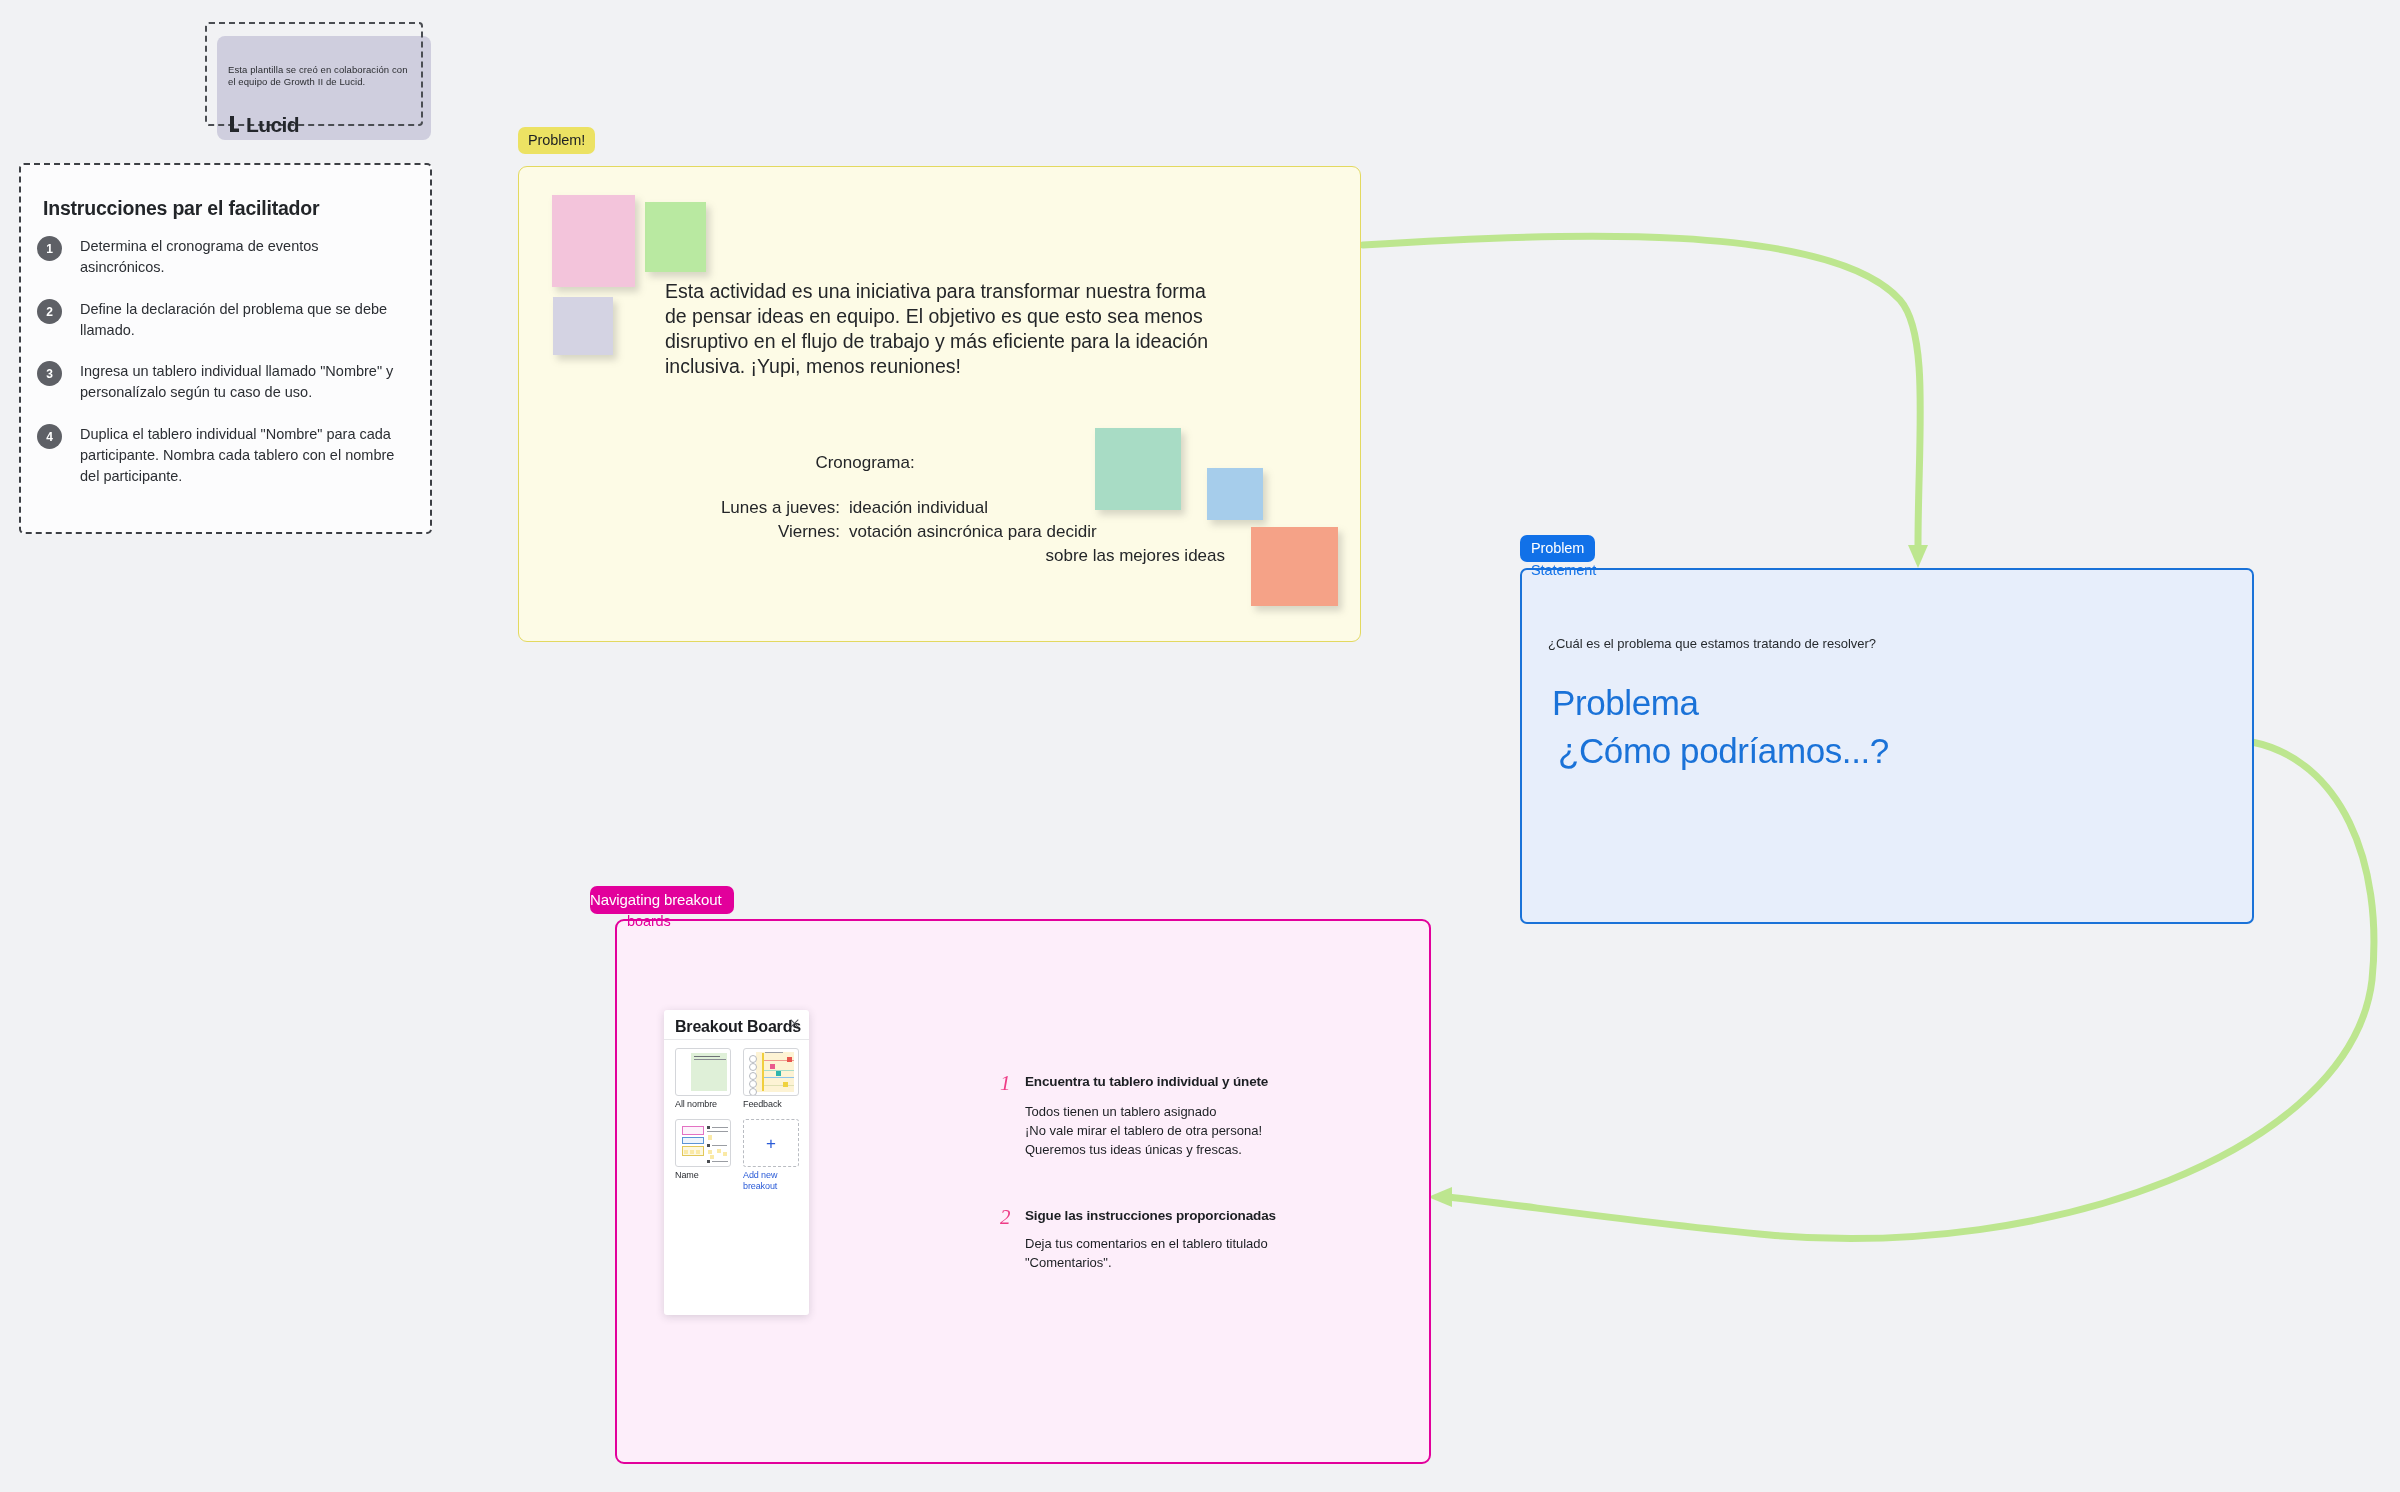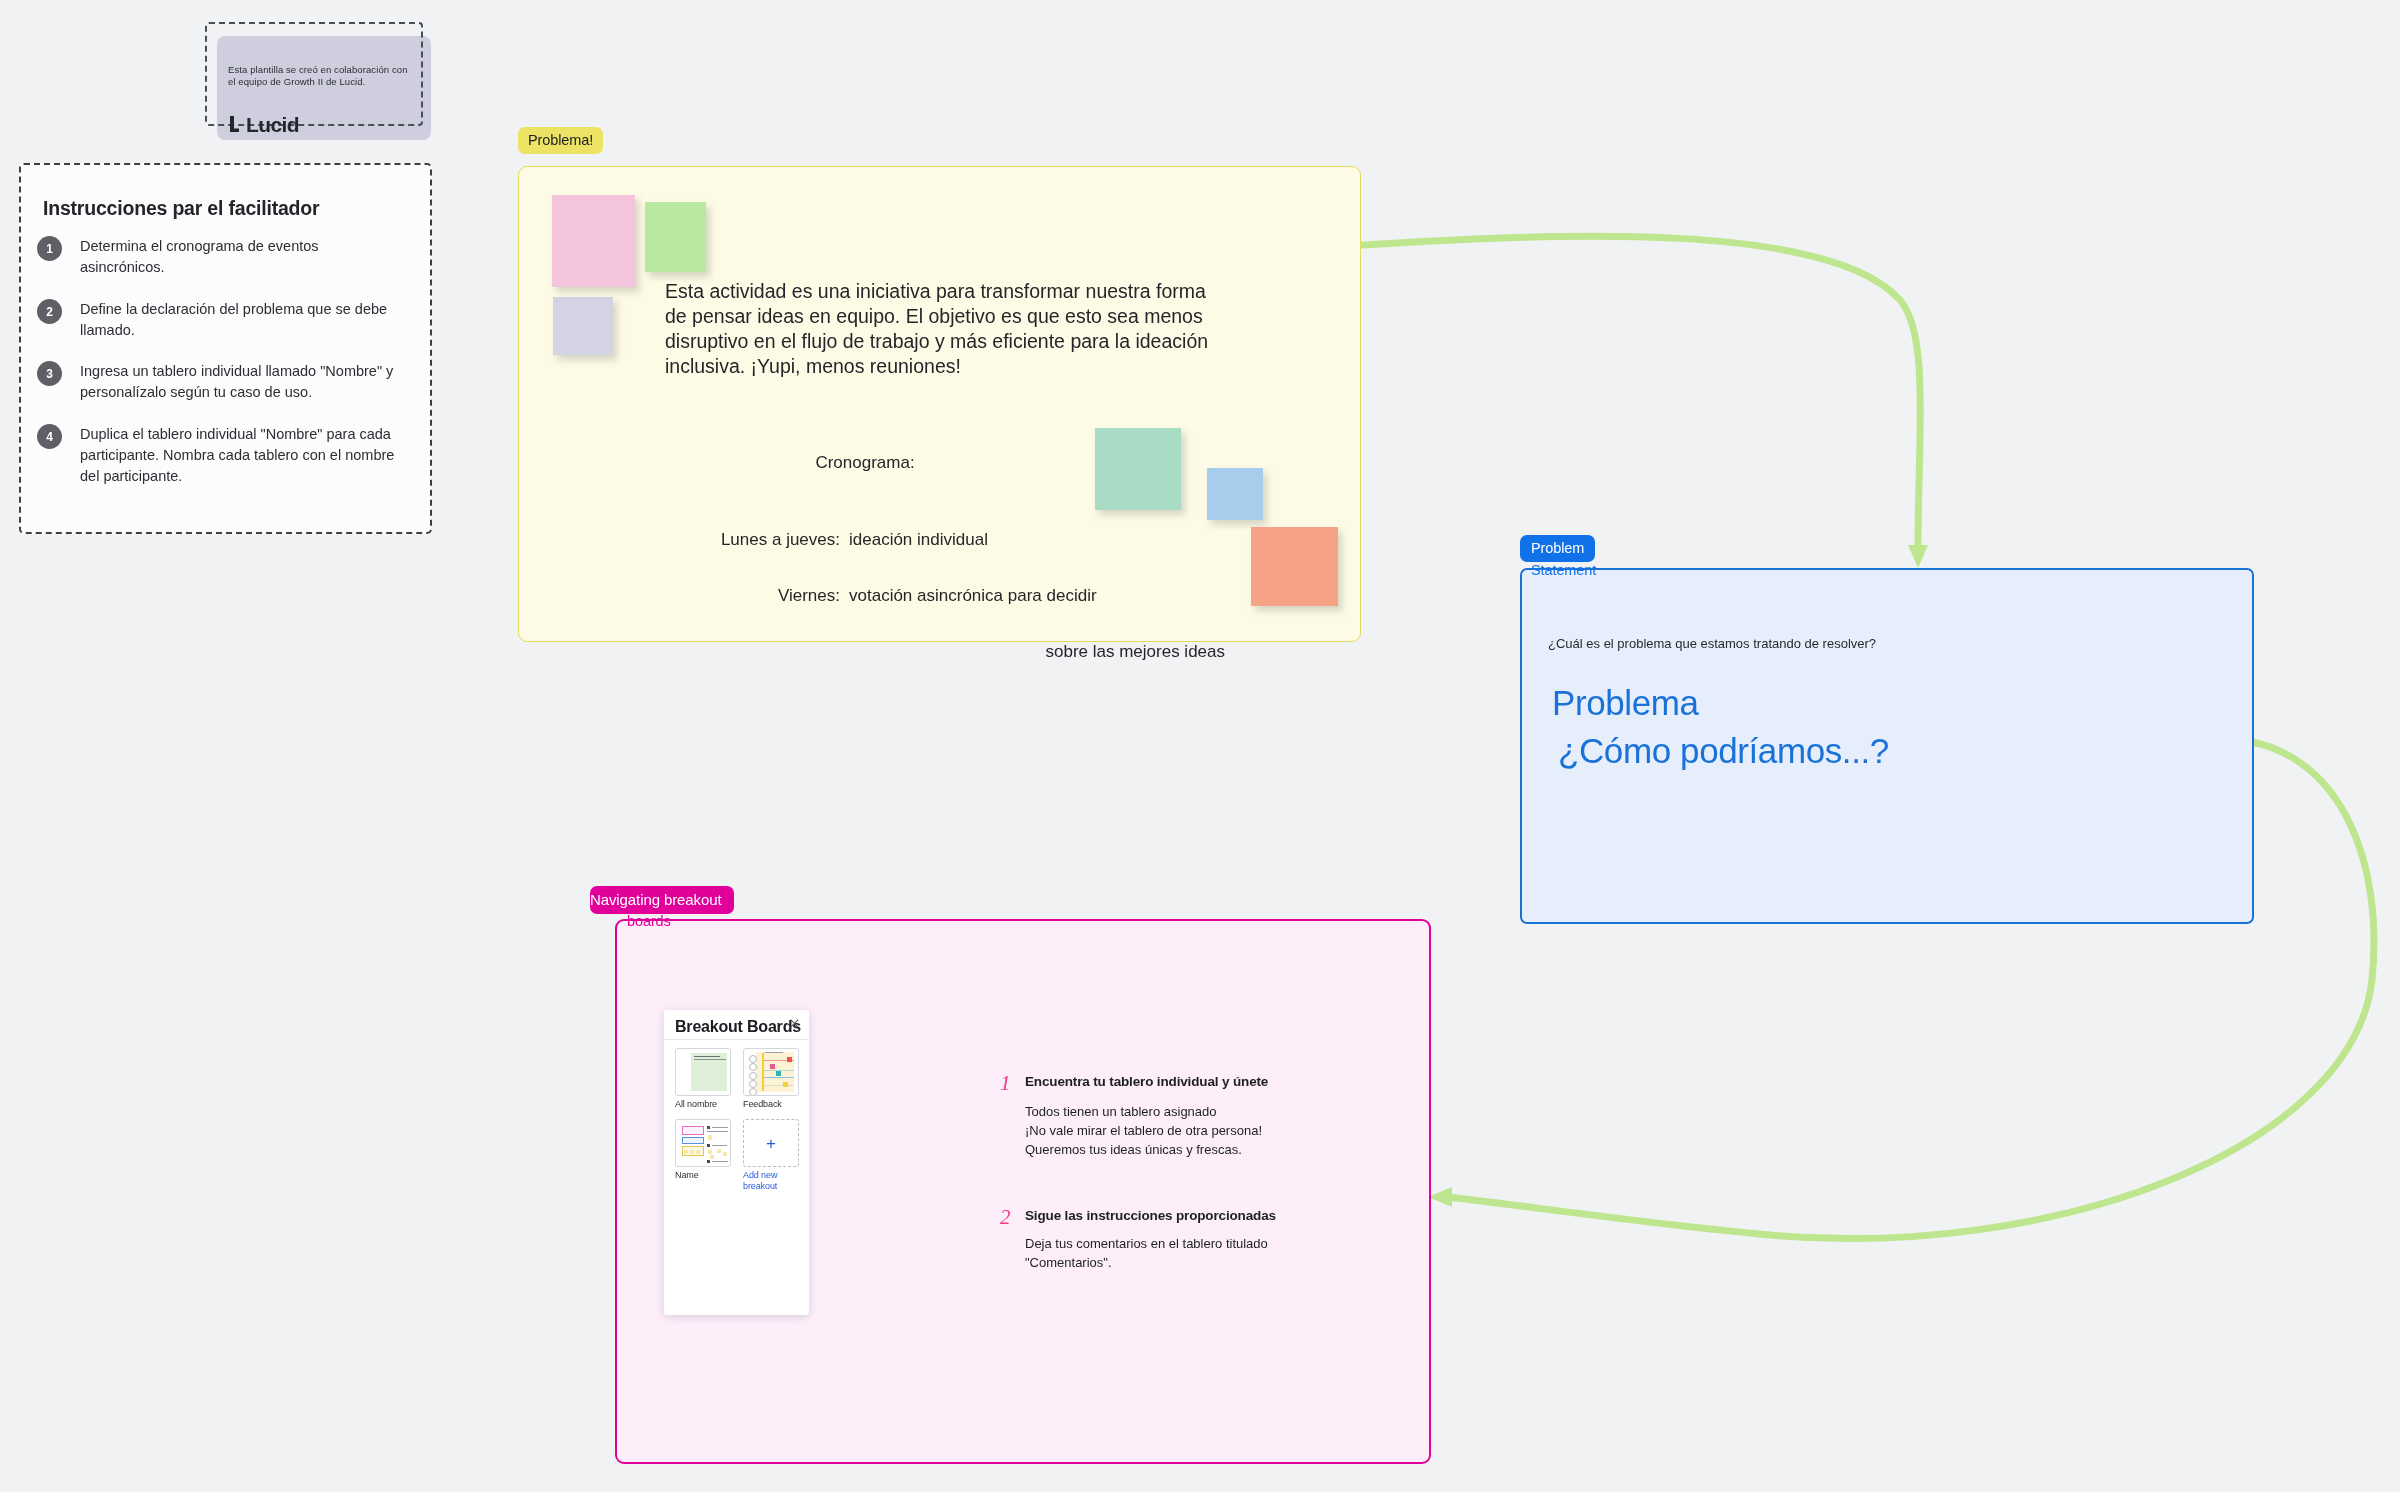--- a/index.html
+++ b/index.html
@@ -89,21 +89,21 @@
     font-size:19.5px;line-height:25px;color:#242629;
   }
   #cronograma-title{
     position:absolute;left:665px;top:451px;width:400px;z-index:5;
     font-size:17px;line-height:24px;color:#242629;text-align:center;
   }
   #schedule{
     position:absolute;left:655px;top:496px;width:570px;z-index:5;
     font-size:17px;line-height:24px;color:#242629;
   }
-  #schedule .row{display:flex;margin-top:32px;}
+  #schedule .row{display:flex;}
   #schedule .lbl{width:185px;text-align:right;flex:0 0 auto;}
   #schedule .val{margin-left:9px;}
   #schedule .cont{margin-left:0;text-align:right;width:430px;}
 
   
   #problem-tab{
     position:absolute;left:1520px;top:535px;
     background:#1171e8;border-radius:7px;
     padding:5px 11px 6px 11px;
     font-size:14.5px;color:#fff;letter-spacing:-.1px;
@@ -261,21 +261,21 @@
   </div>
   <div class="step" id="step-3">
     <div class="bullet">3</div>
     <div class="stxt">Ingresa un tablero individual llamado "Nombre" y personalízalo según tu caso de uso.</div>
   </div>
   <div class="step" id="step-4">
     <div class="bullet">4</div>
     <div class="stxt">Duplica el tablero individual "Nombre" para cada participante. Nombra cada tablero con el nombre del participante.</div>
   </div>
 
-  <div id="welcome-tab">Problema!</div>
+  <div id="welcome-tab">Problem!</div>
   <div id="welcome-frame"></div>
 
   <div class="note" id="note-pink"></div>
   <div class="note" id="note-green"></div>
   <div class="note" id="note-lav"></div>
   <div class="note" id="note-teal"></div>
   <div class="note" id="note-blue"></div>
   <div class="note" id="note-salmon"></div>
 
   <div id="welcome-body">Esta actividad es una iniciativa para transformar nuestra forma de pensar ideas en equipo. El objetivo es que esto sea menos disruptivo en el flujo de trabajo y más eficiente para la ideación inclusiva. ¡Yupi, menos reuniones!</div>

